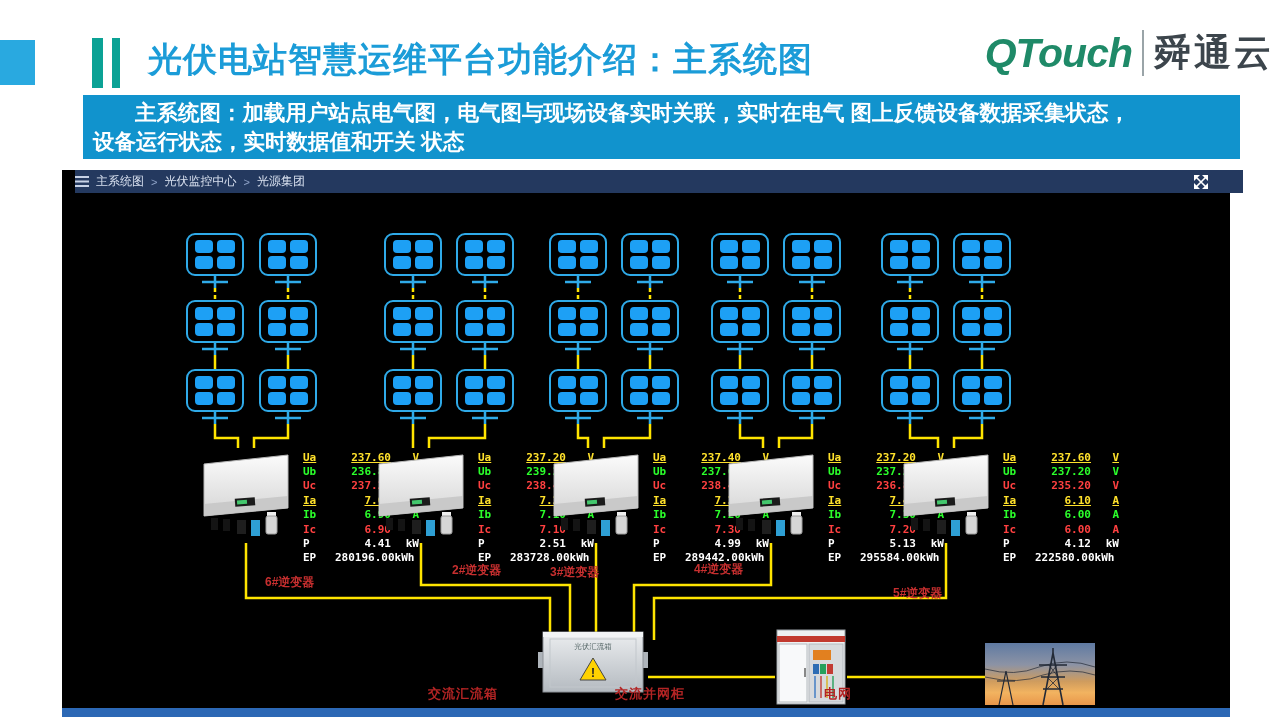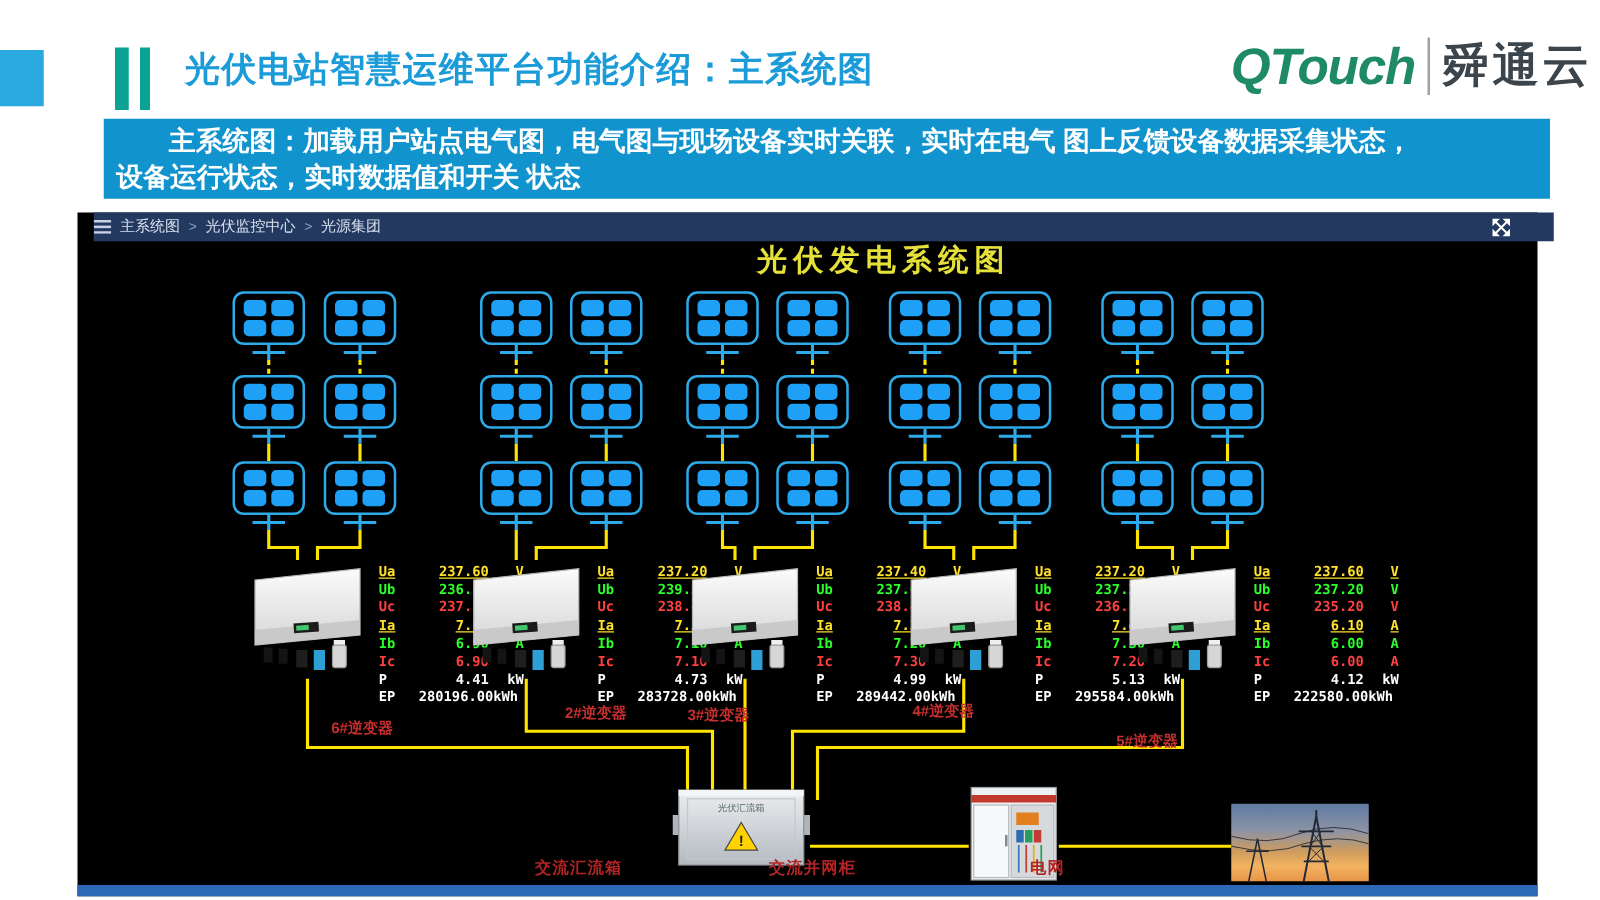--- a/index.html
+++ b/index.html
@@ -4,21 +4,21 @@
 <style>
   * { margin:0; padding:0; box-sizing:border-box; }
   html,body { width:1280px; height:720px; overflow:hidden; background:#fff;
               font-family:"Liberation Sans", sans-serif; }
   .slide { position:relative; width:1280px; height:720px; background:#fff; }
 
   
   .accent-sq  { position:absolute; left:0;   top:40px; width:35px; height:45px; background:#29a9e0; }
   .accent-bar1{ position:absolute; left:92px; top:38px; width:11px; height:50px; background:#0ba295; }
   .accent-bar2{ position:absolute; left:112px;top:38px; width:8px;  height:50px; background:#0ba295; }
-  .page-title { position:absolute; left:148px; top:37px; font-size:28px; font-weight:bold;
+  .page-title { position:absolute; left:148px; top:37px; font-size:34px; font-weight:bold;
                 color:#1b9cd8; letter-spacing:1px; white-space:nowrap; }
   .logo { position:absolute; right:6px; top:28px; display:flex; align-items:center; gap:10px; }
   .logo-brand { font-size:41px; font-weight:bold; font-style:italic; color:#1f8a68; letter-spacing:-1px; }
   .logo-div   { width:2px; height:46px; background:#9aa4a8; }
   .logo-cloud { font-size:37px; font-weight:bold; color:#3c454c; letter-spacing:3px; }
 
   
   .banner { position:absolute; left:83px; top:95px; width:1157px; height:64px; background:#1193cd;
             color:#fff; font-weight:bold; font-size:21.5px; line-height:29px; padding:4px 10px; }
   .banner .l1 { text-indent:42px; }
@@ -102,21 +102,20 @@
       <span class="crumb">光源集团</span>
       <svg class="fullscreen" viewBox="0 0 16 16">
         <polygon points="1,1 7,1 1,7" fill="#fff"></polygon>
         <polygon points="15,1 9,1 15,7" fill="#fff"></polygon>
         <polygon points="1,15 1,9 7,15" fill="#fff"></polygon>
         <polygon points="15,15 15,9 9,15" fill="#fff"></polygon>
         <path d="M3,3 L13,13 M13,3 L3,13" stroke="#fff" stroke-width="1.6"></path>
       </svg>
     </div>
 
-    <div class="diagram-title">光伏发电系统图</div>
 
     <svg id="wiring" width="1168" height="547">
         <path d="M153,106 V118 M140,112 H166" class="wire-cyan"></path>
         <path d="M153,118 V130" class="wire-dash"></path>
         <path d="M153,173 V185 M140,179 H166" class="wire-cyan"></path>
         <path d="M153,185 V199" class="wire-yel"></path>
         <path d="M153,242 V254 M140,248 H166" class="wire-cyan"></path>
         <path d="M153,254 V268 H176 V278" class="wire-yel"></path>
         <path d="M226,106 V118 M213,112 H239" class="wire-cyan"></path>
         <path d="M226,118 V130" class="wire-dash"></path>
@@ -472,21 +471,21 @@
               <span class="v">7.10</span>
               <span class="u">A</span>
             </div>
             <div class="inv-row ph-c">
               <span class="n">Ic</span>
               <span class="v">7.10</span>
               <span class="u">A</span>
             </div>
             <div class="inv-row ph-w">
               <span class="n">P</span>
-              <span class="v">4.73</span>
+              <span class="v">2.51</span>
               <span class="u">kW</span>
             </div>
             <div class="inv-row ph-w">
               <span class="n">EP</span>
               <span class="epv">283728.00kWh</span>
             </div>
           </div>
         </div>
         <div class="red-label" style="left: 390px; top: 392px;">2#逆变器</div>
         <div class="inverter-unit" style="left: 487px; top: 278px;">
@@ -609,21 +608,21 @@
               <span class="n">P</span>
               <span class="v">5.13</span>
               <span class="u">kW</span>
             </div>
             <div class="inv-row ph-w">
               <span class="n">EP</span>
               <span class="epv">295584.00kWh</span>
             </div>
           </div>
         </div>
-        <div class="red-label" style="left: 668px; top: 391px;">4#逆变器</div>
+        <div class="red-label" style="left: 632px; top: 391px;">4#逆变器</div>
         <div class="inverter-unit" style="left: 837px; top: 278px;">
           <div class="inv-img">
   <svg width="94" height="95" viewBox="0 0 94 95">
     <defs>
       <linearGradient id="ivG" x1="0" y1="0" x2="0" y2="1">
         <stop offset="0" stop-color="#fbfbfb"></stop>
                   <stop offset="1" stop-color="#d5d5d5"></stop>
       </linearGradient>
     </defs>
     <path d="M5,16 L89,7 L89,60 L5,68 Z" fill="url(#ivG)" stroke="#b7b7b7"></path>

